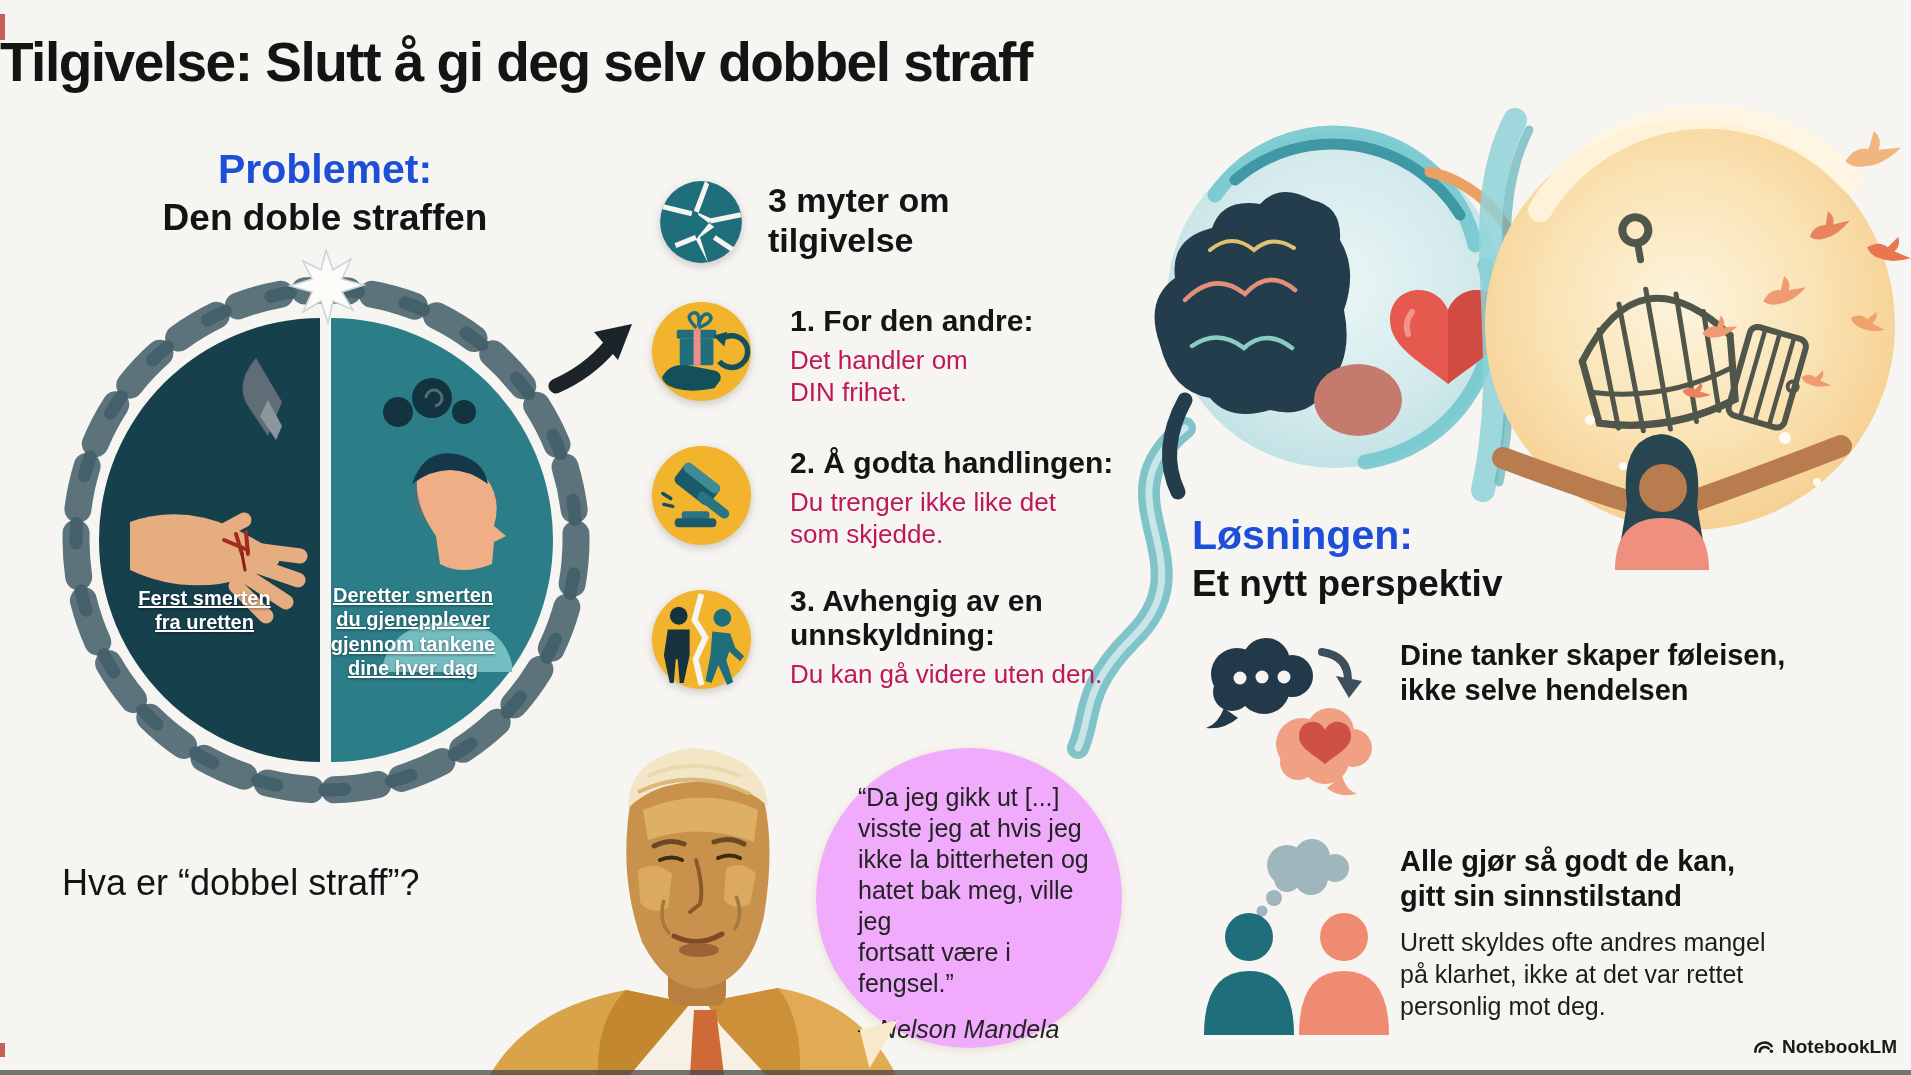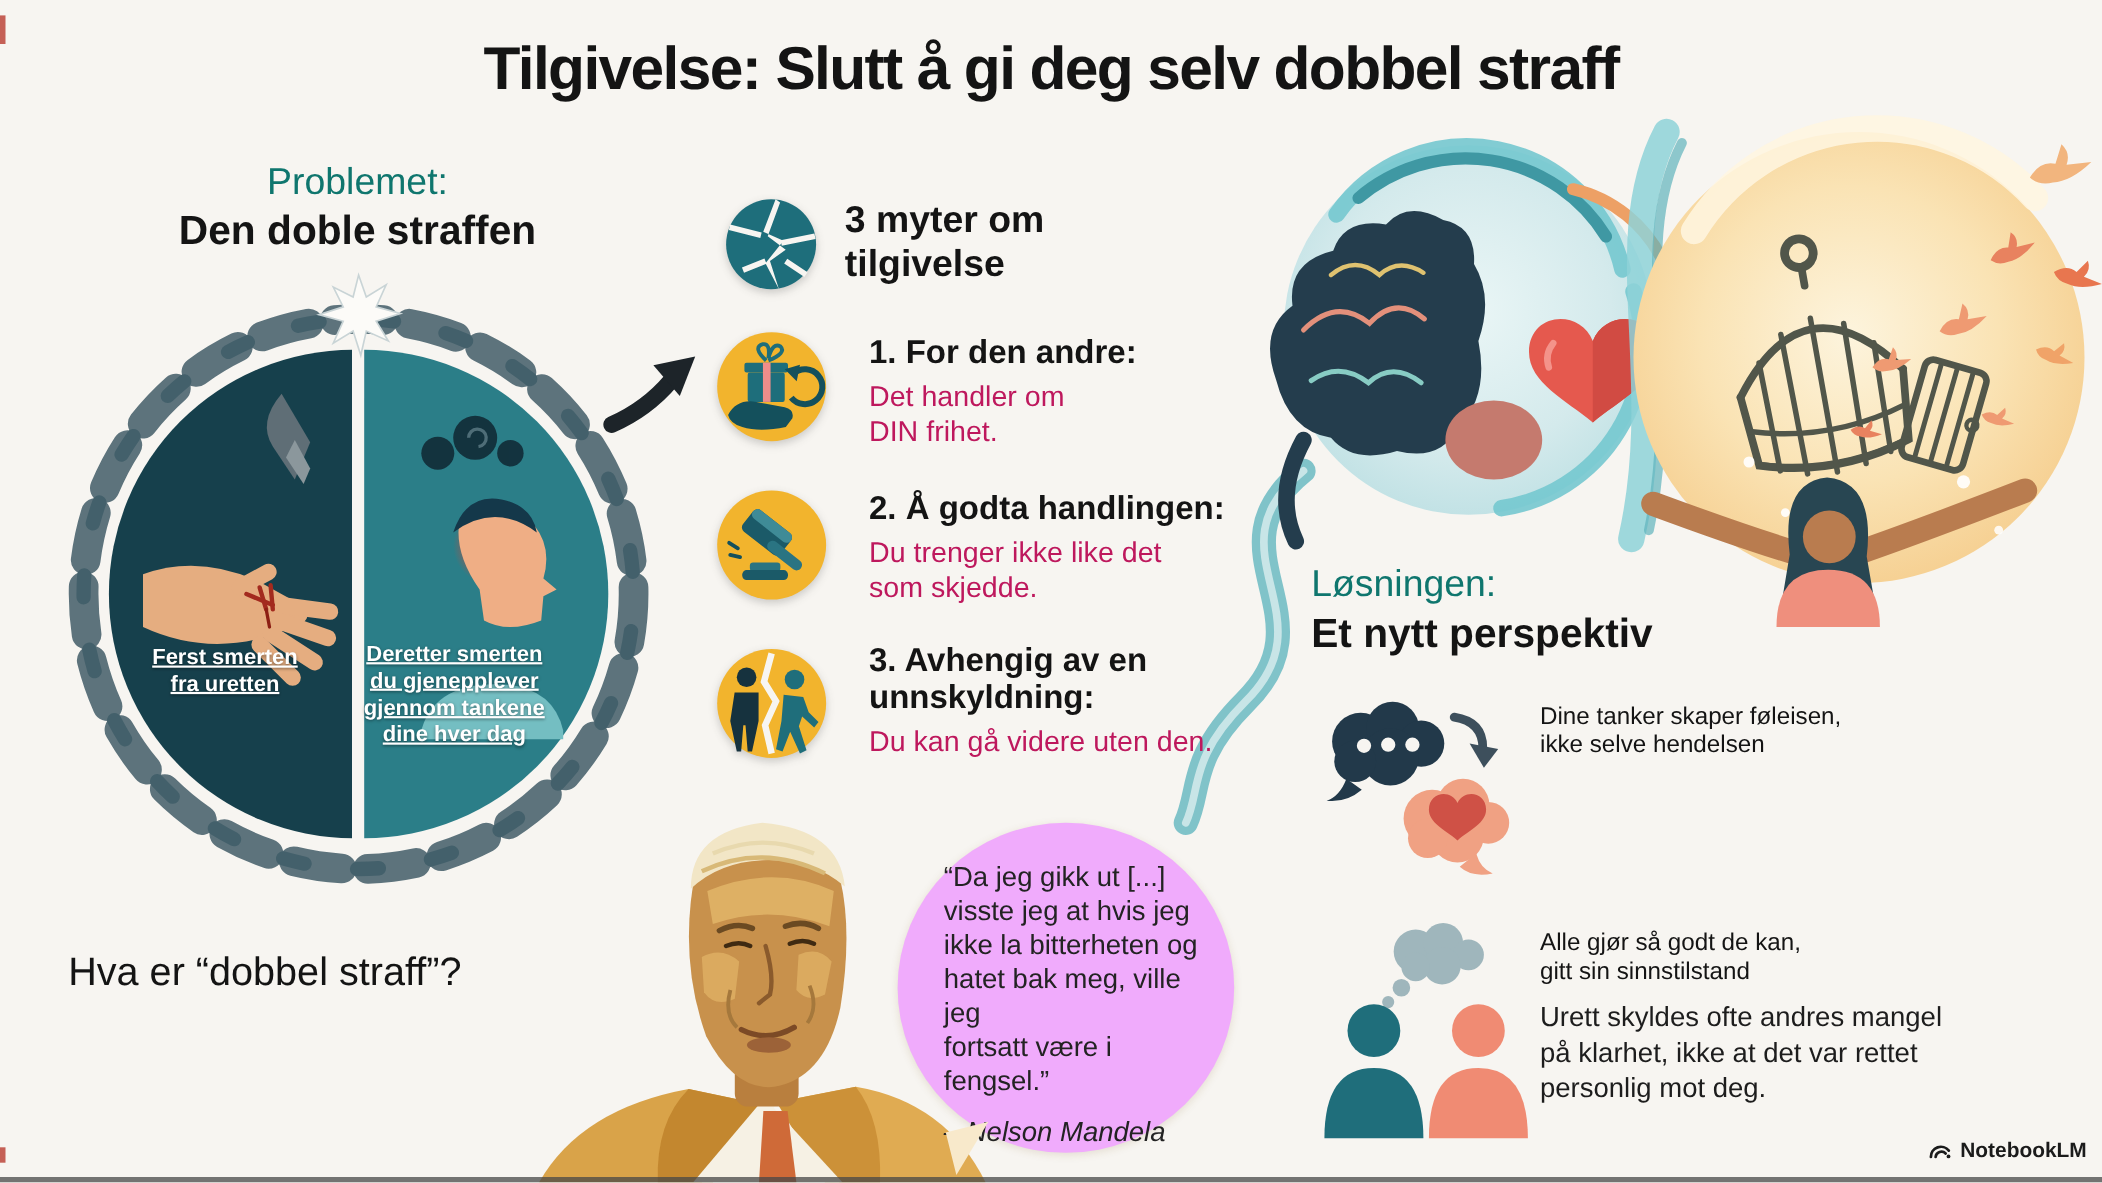--- a/index.html
+++ b/index.html
@@ -5,37 +5,37 @@
   html,body{margin:0;padding:0}
   body{
     width:1911px;height:1075px;position:relative;overflow:hidden;
     background:#f7f5f1;color:#171717;
     font-family:"Liberation Sans",sans-serif;
   }
   .abs{position:absolute}
   .preline{white-space:pre-line}
   .center{text-align:center}
   .page-title{
-    left:0;top:30px;width:1911px;text-align:center;
+    left:0;top:30px;width:1911px;text-align:left;
     font-size:55px;font-weight:700;letter-spacing:-1.5px;color:#141414;
   }
-  .sec-label{font-size:34px;font-weight:400;color:#0f766e}
+  .sec-label{font-size:41px;font-weight:700;color:#1d4ed8}
   .sec-title{font-size:37px;font-weight:700;color:#141414;margin-top:4px}
   .problem-head{left:110px;top:146px;width:430px}
   .solution-head{left:1192px;top:512px;width:430px}
   .circle-caption{
     color:#fff;font-size:20px;font-weight:700;line-height:1.22;text-align:center;
     text-shadow:0 1px 3px rgba(0,0,0,.45);
     text-decoration:underline;
   }
   .question{left:62px;top:862px;width:450px;font-size:36px;font-weight:400;color:#141414}
   .myths-head-text{left:768px;top:180px;width:330px;font-size:34px;font-weight:700;line-height:1.18;color:#141414}
   .myth-title{font-size:30px;font-weight:700;line-height:1.13;color:#141414}
   .myth-body{font-size:26px;font-weight:400;line-height:1.24;color:#be185d;margin-top:6px}
-  .point-title{font-size:22px;font-weight:400;line-height:1.2;color:#141414}
+  .point-title{font-size:29px;font-weight:700;line-height:1.2;color:#141414}
   .point-body{font-size:25px;font-weight:400;line-height:1.28;color:#1d1d1d;margin-top:12px}
   .bubble{
     left:816px;top:748px;width:306px;height:300px;background:#f0abfc;border-radius:50%;
     box-shadow:0 2px 8px rgba(120,90,30,.15);
   }
   .bubble:after{
     content:"";position:absolute;left:48px;bottom:-16px;width:0;height:0;
     border-top:40px solid #f8e9cb;border-right:40px solid transparent;transform:rotate(-14deg);
   }
   .bubble-inner{position:absolute;left:42px;top:34px;width:240px}

